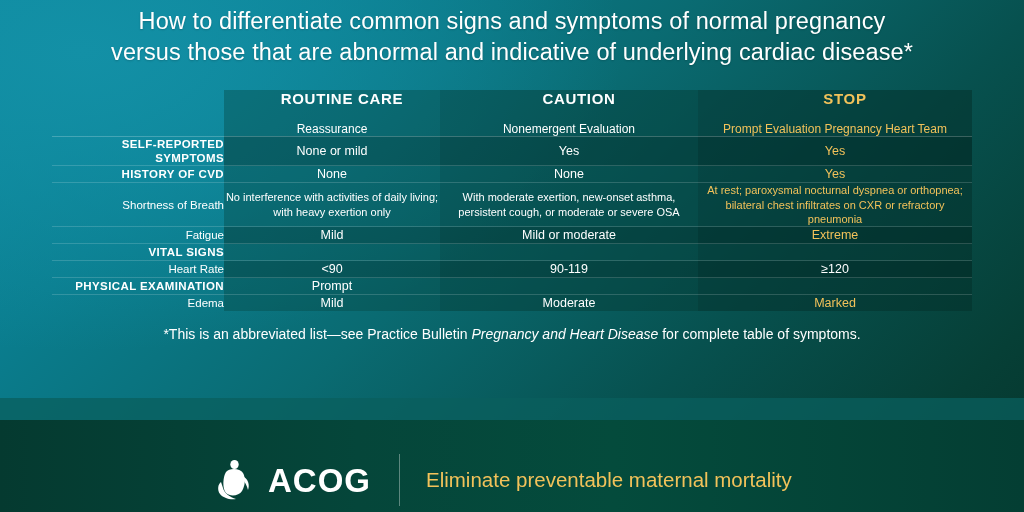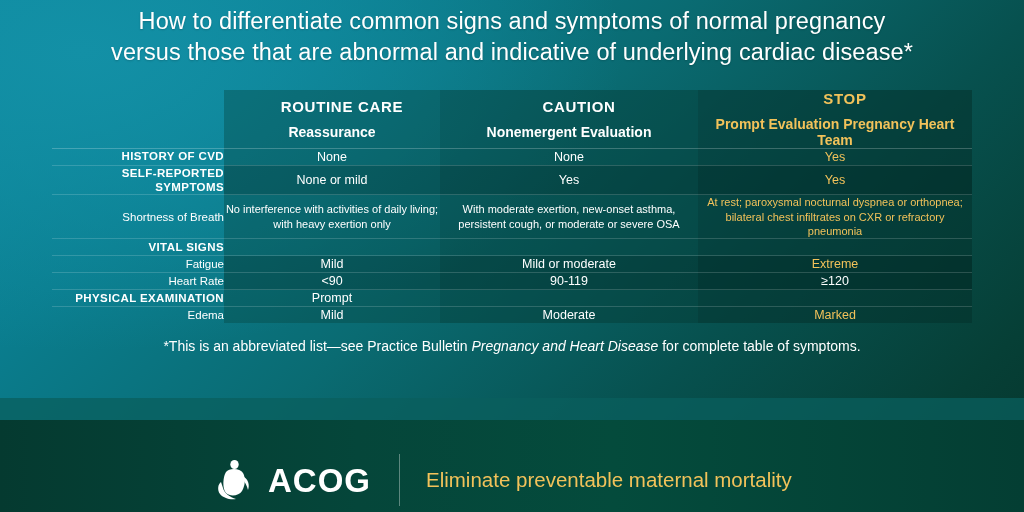--- a/index.html
+++ b/index.html
@@ -69,24 +69,24 @@
   }
   .hdr-title {
     font-size: 15px;
     font-weight: bold;
     letter-spacing: 0.7px;
     display: block;
     margin-left: 20px;
   }
   .hdr-title.stop { color: #f2c25a; }
   .hdr-sub {
-    font-size: 14px;
-    font-weight: bold;
+    font-size: 12px;
+    font-weight: normal;
     display: block;
-    margin-top: 9px;
+    margin-top: 15px;
   }
   .hdr-sub.stop { color: #f2c25a; }
 
   .rowlabel {
     text-align: right;
     padding: 6px 14px 6px 4px;
     color: #ffffff;
     font-size: 11.5px;
     line-height: 1.25;
   }
@@ -205,53 +205,53 @@
           <td class="cell-caution hdr-cell">
             <span class="hdr-title">CAUTION</span>
             <span class="hdr-sub">Nonemergent Evaluation</span>
           </td>
           <td class="cell-stop hdr-cell">
             <span class="hdr-title stop">STOP</span>
             <span class="hdr-sub stop">Prompt Evaluation Pregnancy Heart Team</span>
           </td>
         </tr>
 
+        <tr class="rowline band-dark">
+          <td class="cell-label rowlabel caps">SELF-REPORTED SYMPTOMS</td>
+          <td class="cell-routine val">None or mild</td>
+          <td class="cell-caution val">Yes</td>
+          <td class="cell-stop val gold">Yes</td>
+        </tr>
+
         <tr class="rowline">
           <td class="cell-label rowlabel caps">HISTORY OF CVD</td>
           <td class="cell-routine val">None</td>
           <td class="cell-caution val">None</td>
           <td class="cell-stop val gold">Yes</td>
         </tr>
 
-        <tr class="rowline band-dark">
-          <td class="cell-label rowlabel caps">SELF-REPORTED SYMPTOMS</td>
-          <td class="cell-routine val">None or mild</td>
-          <td class="cell-caution val">Yes</td>
-          <td class="cell-stop val gold">Yes</td>
-        </tr>
-
         <tr class="rowline">
           <td class="cell-label rowlabel">Shortness of Breath</td>
           <td class="cell-routine val small">No interference with activities of daily living; with heavy exertion only</td>
           <td class="cell-caution val small">With moderate exertion, new-onset asthma, persistent cough, or moderate or severe OSA</td>
           <td class="cell-stop val small gold">At rest; paroxysmal nocturnal dyspnea or orthopnea; bilateral chest infiltrates on CXR or refractory pneumonia</td>
         </tr>
 
+        <tr class="rowline band-dark">
+          <td class="cell-label rowlabel">Fatigue</td>
+          <td class="cell-routine val">Mild</td>
+          <td class="cell-caution val">Mild or moderate</td>
+          <td class="cell-stop val gold">Extreme</td>
+        </tr>
+
         <tr class="rowline">
           <td class="cell-label rowlabel caps">VITAL SIGNS</td>
           <td class="cell-routine val empty">&nbsp;</td>
           <td class="cell-caution val empty">&nbsp;</td>
           <td class="cell-stop val empty">&nbsp;</td>
-        </tr>
-
-        <tr class="rowline band-dark">
-          <td class="cell-label rowlabel">Fatigue</td>
-          <td class="cell-routine val">Mild</td>
-          <td class="cell-caution val">Mild or moderate</td>
-          <td class="cell-stop val gold">Extreme</td>
         </tr>
 
         <tr class="rowline band-dark">
           <td class="cell-label rowlabel">Heart Rate</td>
           <td class="cell-routine val">&lt;90</td>
           <td class="cell-caution val">90-119</td>
           <td class="cell-stop val">≥120</td>
         </tr>
 
         <tr class="rowline">

